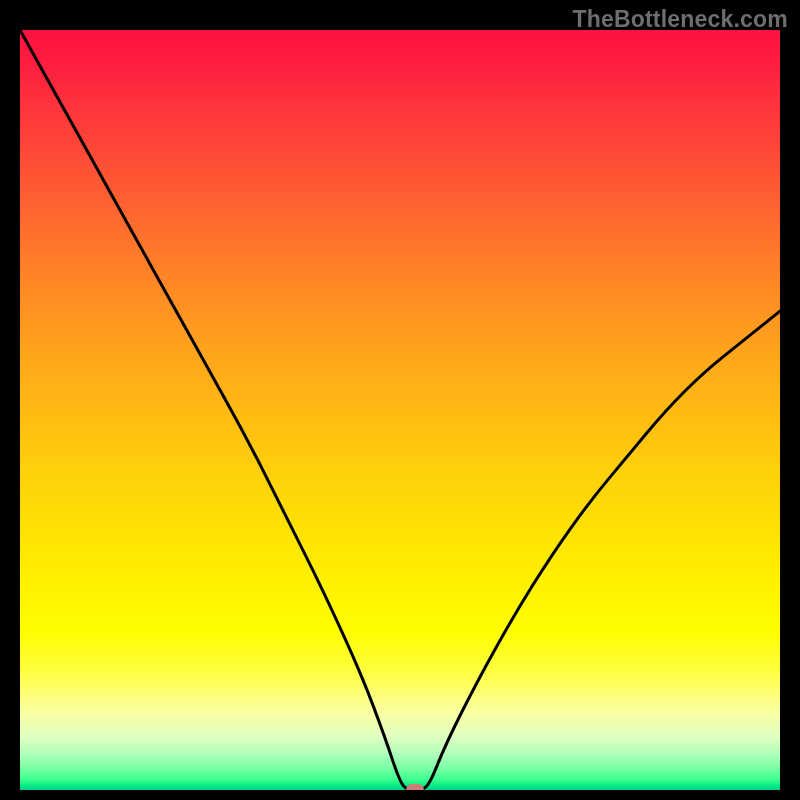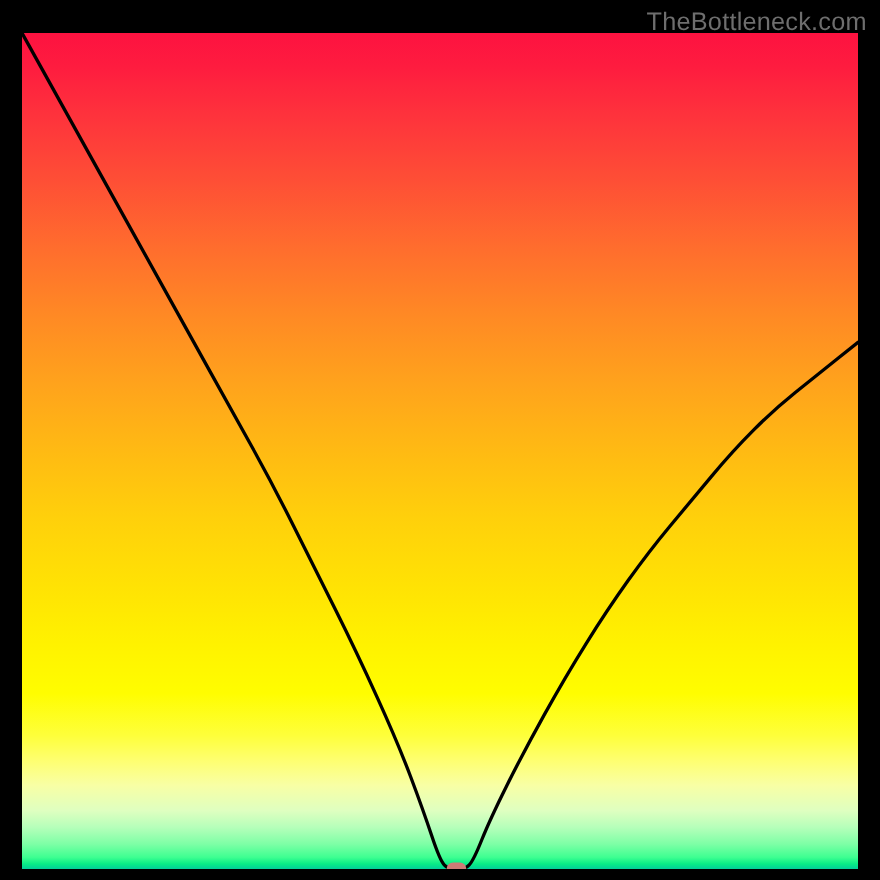--- a/index.html
+++ b/index.html
@@ -15,21 +15,21 @@
     width: 800px;
     height: 800px;
     background: #000000;
   }
   .watermark {
     position: absolute;
     top: 6px;
     right: 12px;
     font-family: Arial, Helvetica, sans-serif;
     font-size: 23px;
-    font-weight: 400;
+    font-weight: 700;
     color: #6e6e6e;
     letter-spacing: 0.2px;
     z-index: 10;
     user-select: none;
   }
   .plot {
     position: absolute;
     left: 20px;
     top: 30px;
     width: 760px;

